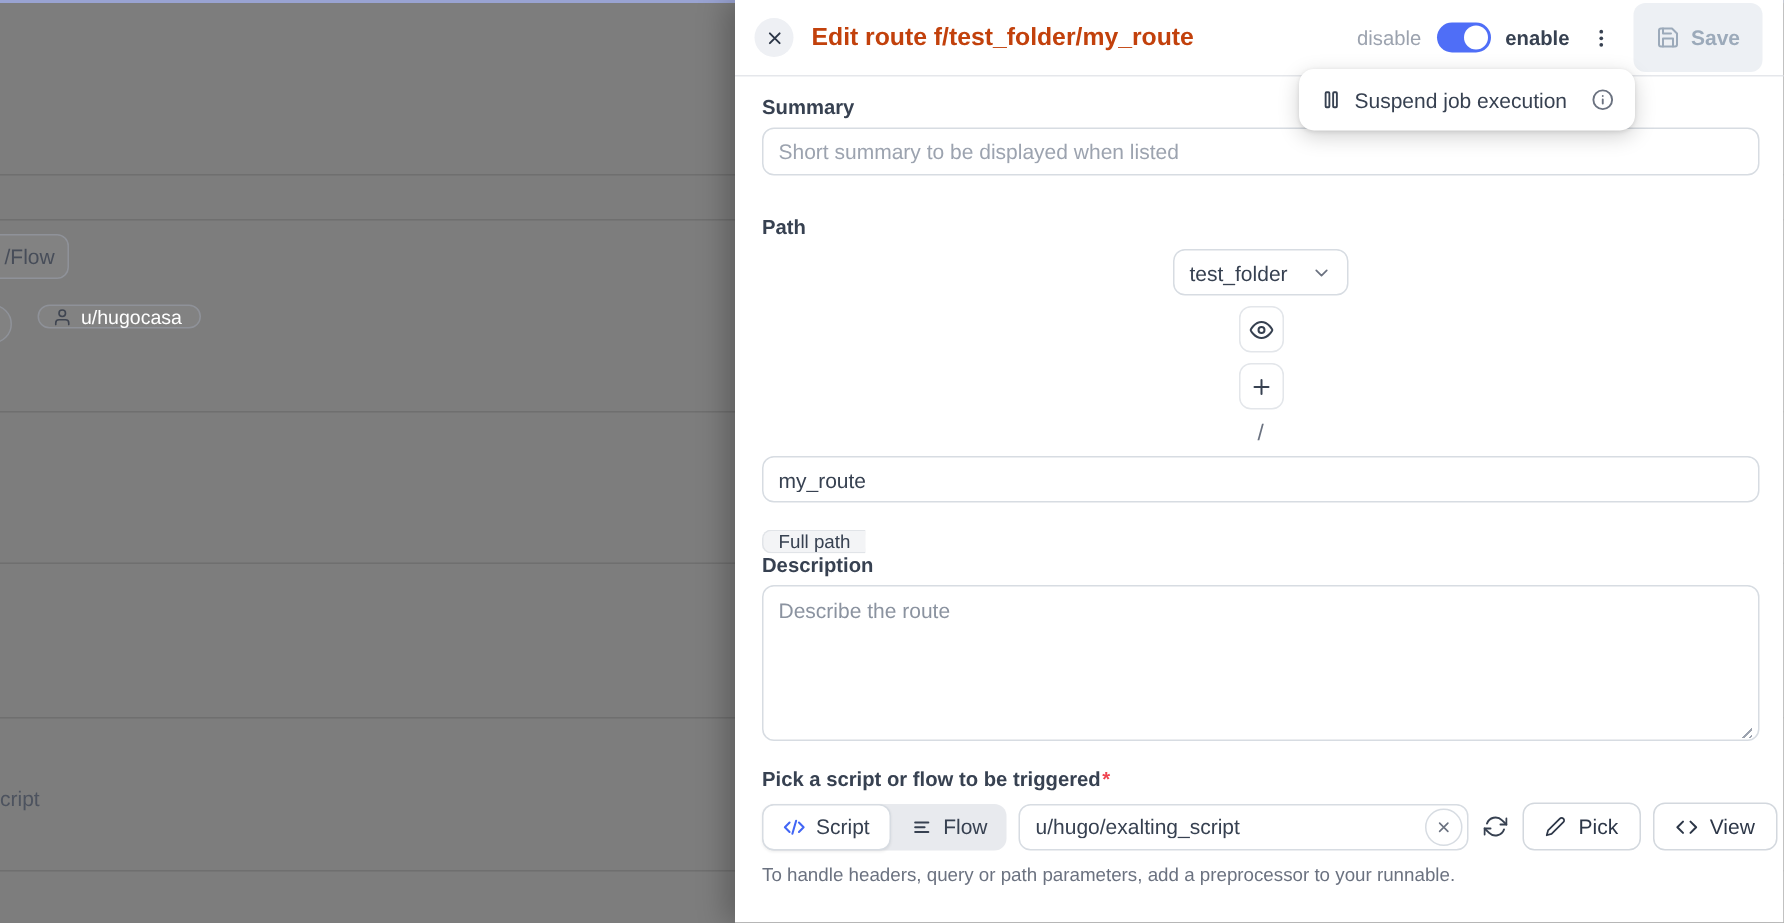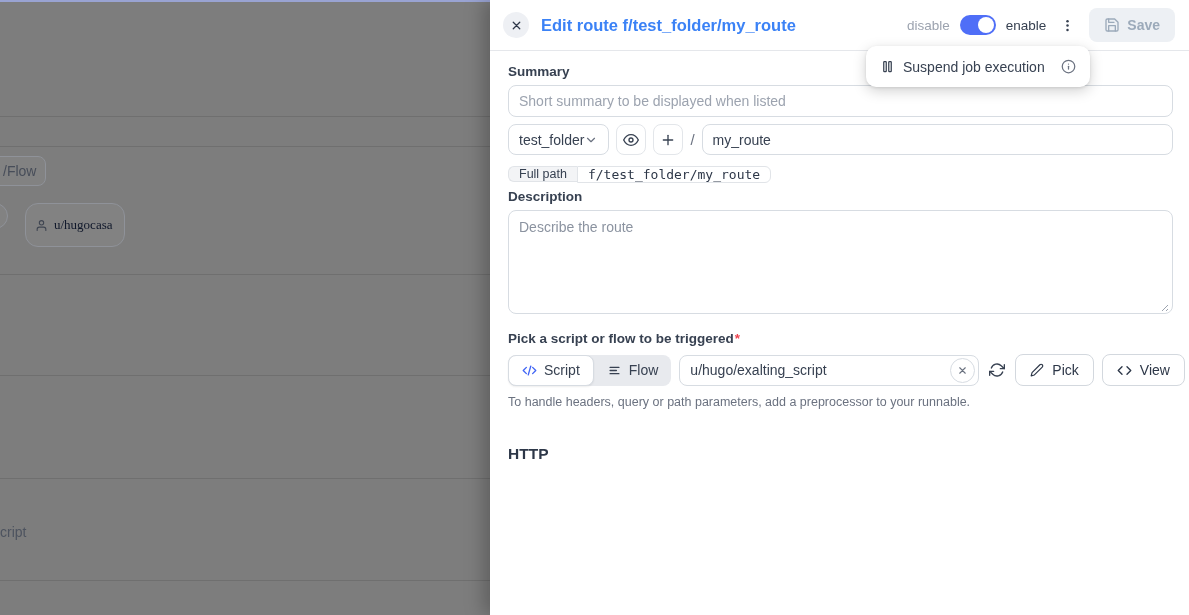--- a/index.html
+++ b/index.html
@@ -7,70 +7,70 @@
     font-family:"Liberation Sans", sans-serif; background:#7d7d7d; }
 
   
   .backdrop { position:absolute; inset:0; background:#7d7d7d; }
   .topstrip { position:absolute; top:0; left:0; width:100%; height:2px; background:#99a3d2; }
   .bg-line { position:absolute; left:0; width:100%; height:1px; background:#6f6f6f; }
   .bg-chip { position:absolute; border:1px solid #8f9299; background:#828282;
     color:#474d59; display:flex; align-items:center; font-size:14px; }
   .bg-flow-chip { top:156px; left:-30px; width:76px; height:30px; border-radius:8px; padding-left:32px; }
   .bg-frag-chip { top:203px; left:-26px; width:34px; height:26px; border-radius:13px; }
-  .bg-user-chip { top:203px; left:25px; height:44px; padding:0 12px 0 9px; border-radius:13px;
-    gap:6px; font-size:13px; color:#0f172a;font-family:Liberation Serif, serif; }
+  .bg-user-chip { top:203px; left:25px; height:16px; padding:0 12px 0 9px; border-radius:13px;
+    gap:6px; font-size:13px; color:#ffffff; }
   .bg-user-chip svg { stroke:#3f4551; }
   .bg-script-text { position:absolute; top:524px; left:-7px; font-size:14px; color:#4d535f; }
 
   
   .drawer { position:absolute; top:0; left:490px; width:699px; height:615px;
     background:#ffffff; box-shadow:-6px 0 18px rgba(0,0,0,.25); color:#2d3748; }
 
   .drawer-header { height:51px; display:flex; align-items:center; gap:12px;
     padding:0 14px 0 13px; border-bottom:1px solid #e5e7eb; }
   .close-btn { width:26px; height:26px; border-radius:50%; background:#eef0f4; border:none;
     display:flex; align-items:center; justify-content:center; cursor:pointer; flex:0 0 auto; }
-  .drawer-title { font-size:16.5px; font-weight:700; color:#3b82f6; flex:1 1 auto; white-space:nowrap; }
+  .drawer-title { font-size:16.5px; font-weight:700; color:#c2410c; flex:1 1 auto; white-space:nowrap; }
   .hdr-right { display:flex; align-items:center; gap:10px; }
   .muted-lbl { font-size:13.5px; color:#9ca3af; }
-  .dark-lbl { font-size:13.5px; color:#374151; font-weight:400; }
+  .dark-lbl { font-size:13.5px; color:#374151; font-weight:700; }
   .toggle { width:36px; height:20px; border-radius:10px; background:#4f6ef7; position:relative; cursor:pointer; }
   .toggle .knob { position:absolute; top:2px; right:2px; width:16px; height:16px; border-radius:50%; background:#fff; }
   .kebab-btn { background:none; border:none; cursor:pointer; padding:2px 4px; display:flex; }
   .save-btn { display:flex; align-items:center; gap:7px; background:#edf0f4; color:#9caaba;
-    border:none; border-radius:8px; height:34px; padding:0 15px; font-size:14px; font-weight:600; cursor:default; }
+    border:none; border-radius:8px; height:46px; padding:0 15px; font-size:14px; font-weight:600; cursor:default; }
   .save-btn svg { stroke:#9caaba; }
 
   
   .menu-card { position:absolute; top:46px; left:376px; width:224px; height:41px; background:#fff;
     border-radius:10px; box-shadow:0 4px 14px rgba(0,0,0,.18), 0 1px 3px rgba(0,0,0,.1);
     display:flex; align-items:center; gap:8px; padding:0 14px; z-index:5; }
   .menu-card .menu-label { font-size:14px; color:#374151; flex:1 1 auto; white-space:nowrap; }
 
   
   .drawer-body { padding:0 16px 0 18px; }
   .section-h { font-size:15.5px; font-weight:700; color:#2d3748; }
   .field-lbl { font-size:13.5px; font-weight:600; color:#374151; }
   .req { color:#ef4450; margin-left:1px; }
 
   .text-input { width:100%; height:32px; border:1px solid #d7dce2; border-radius:8px;
     padding:0 10px; font-size:14px; color:#374151; font-family:"Liberation Sans",sans-serif; outline:none; }
   .text-input::placeholder { color:#9ca3af; }
 
-  .path-row { display:flex; align-items:center; gap:7px; }
+  .path-row { display:flex; align-items:center; gap:7px;flex-direction:column; }
   .select-box { width:117px; height:31px; border:1px solid #d7dce2; border-radius:8px; background:#fff;
     display:flex; align-items:center; justify-content:space-between; padding:0 10px; font-size:14px;
     color:#374151; cursor:pointer; }
   .icon-btn { width:30px; height:31px; border:1px solid #e3e6ea; border-radius:8px; background:#fff;
     display:flex; align-items:center; justify-content:center; cursor:pointer; flex:0 0 auto; }
   .slash-sep { color:#6b7280; font-size:15px; }
   .route-input { flex:1 1 auto; height:31px; }
 
-  .fullpath-row { display:flex; align-items:flex-start; height:23px; width:fit-content; }
+  .fullpath-row { display:flex; align-items:flex-end; height:23px; width:fit-content; }
   .fullpath-badge { display:flex; align-items:center; background:#f3f4f6; border:1px solid #e1e4e8;
     border-right:none; border-radius:6px 0 0 6px; font-size:12.5px; color:#374151; padding:0 10px; }
   .fullpath-value { display:flex; align-items:center; background:#fff; border:1px solid #e1e4e8;
     border-radius:0 6px 6px 0; font-family:"DejaVu Sans Mono", monospace; font-size:13px;
     color:#2d3748; padding:0 10px; }
 
   .textarea { width:100%; height:104px; border:1px solid #d7dce2; border-radius:8px;
     padding:8px 10px; font-size:14px; color:#374151; font-family:"Liberation Sans",sans-serif;
     resize:none; outline:none; position:relative; }
   .textarea::placeholder { color:#8b93a0; }
@@ -169,20 +169,21 @@
         <line x1="12" y1="8" x2="12.01" y2="8"></line>
       </svg>
   </div>
 
   <div class="drawer-body">
 
 
     <div class="field-lbl" style="margin-top:13px">Summary</div>
     <input class="text-input" style="margin-top: 6px;" type="text" placeholder="Short summary to be displayed when listed">
 
+    <div class="field-lbl" style="margin-top:27px">Path</div>
     <div class="path-row" style="margin-top:7px">
       <div class="select-box">
         <span>test_folder</span>
         <svg class="ic" width="14" height="14" viewBox="0 0 24 24" fill="none" stroke="#6b7280" stroke-width="2" stroke-linecap="round" stroke-linejoin="round">
             <polyline points="6 9 12 15 18 9"></polyline>
           </svg>
       </div>
       <button class="icon-btn">
         <svg class="ic" width="16" height="16" viewBox="0 0 24 24" fill="none" stroke="#374151" stroke-width="2" stroke-linecap="round" stroke-linejoin="round">
             <path d="M1 12s4-8 11-8 11 8 11 8-4 8-11 8-11-8-11-8z"></path>
@@ -194,21 +195,20 @@
             <line x1="12" y1="5" x2="12" y2="19"></line>
             <line x1="5" y1="12" x2="19" y2="12"></line>
           </svg>
       </button>
       <span class="slash-sep">/</span>
       <input class="text-input route-input" type="text" value="my_route" style="">
     </div>
 
     <div class="fullpath-row" style="margin-top:11px">
       <div class="fullpath-badge">Full path</div>
-      <div class="fullpath-value">f/test_folder/my_route</div>
     </div>
 
     <div class="field-lbl" style="">Description</div>
     <div class="ta-wrap" style="margin-top:6px">
       <textarea class="textarea" placeholder="Describe the route" style=""></textarea>
       <div class="resize-handle"></div>
     </div>
 
 
     <div style="margin-top:13px; font-size:13.5px; color:#374151;font-weight:bold;">

